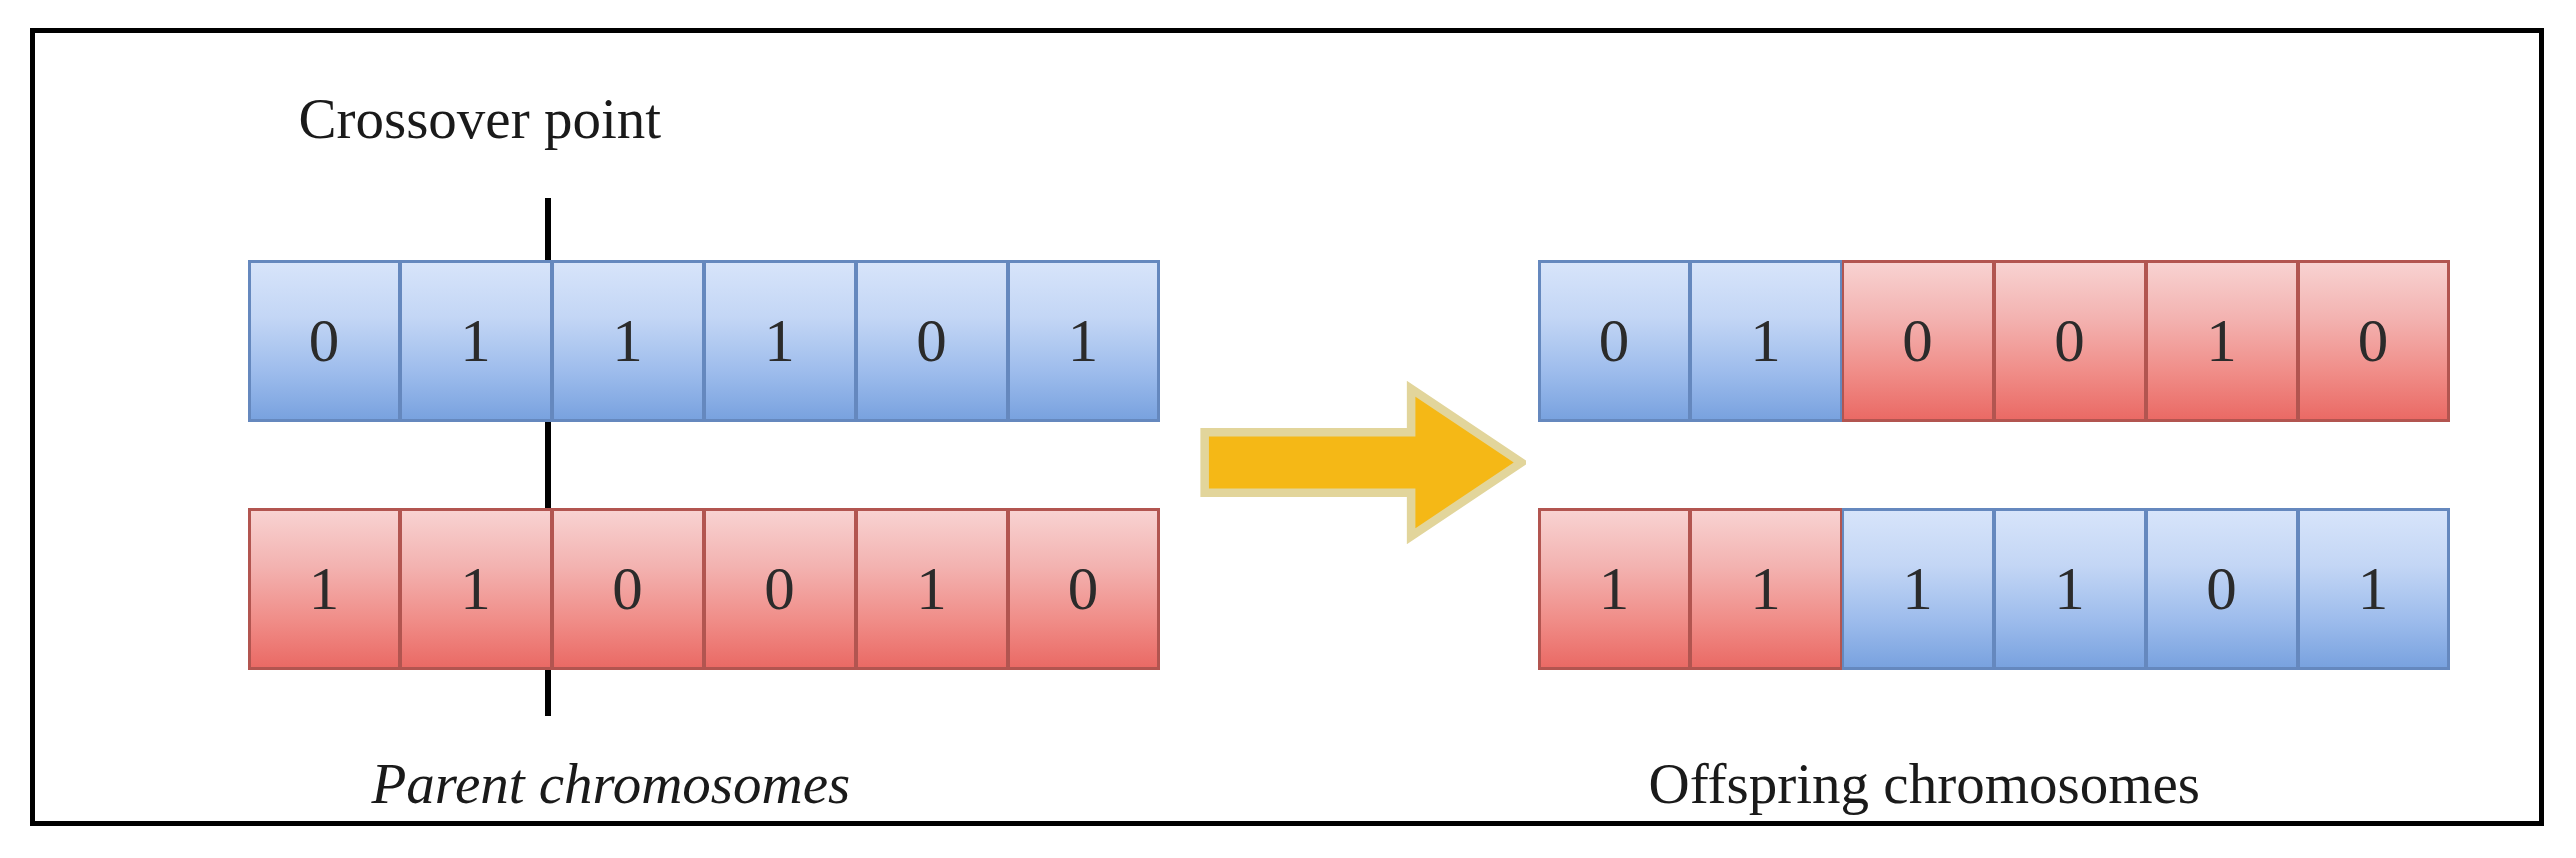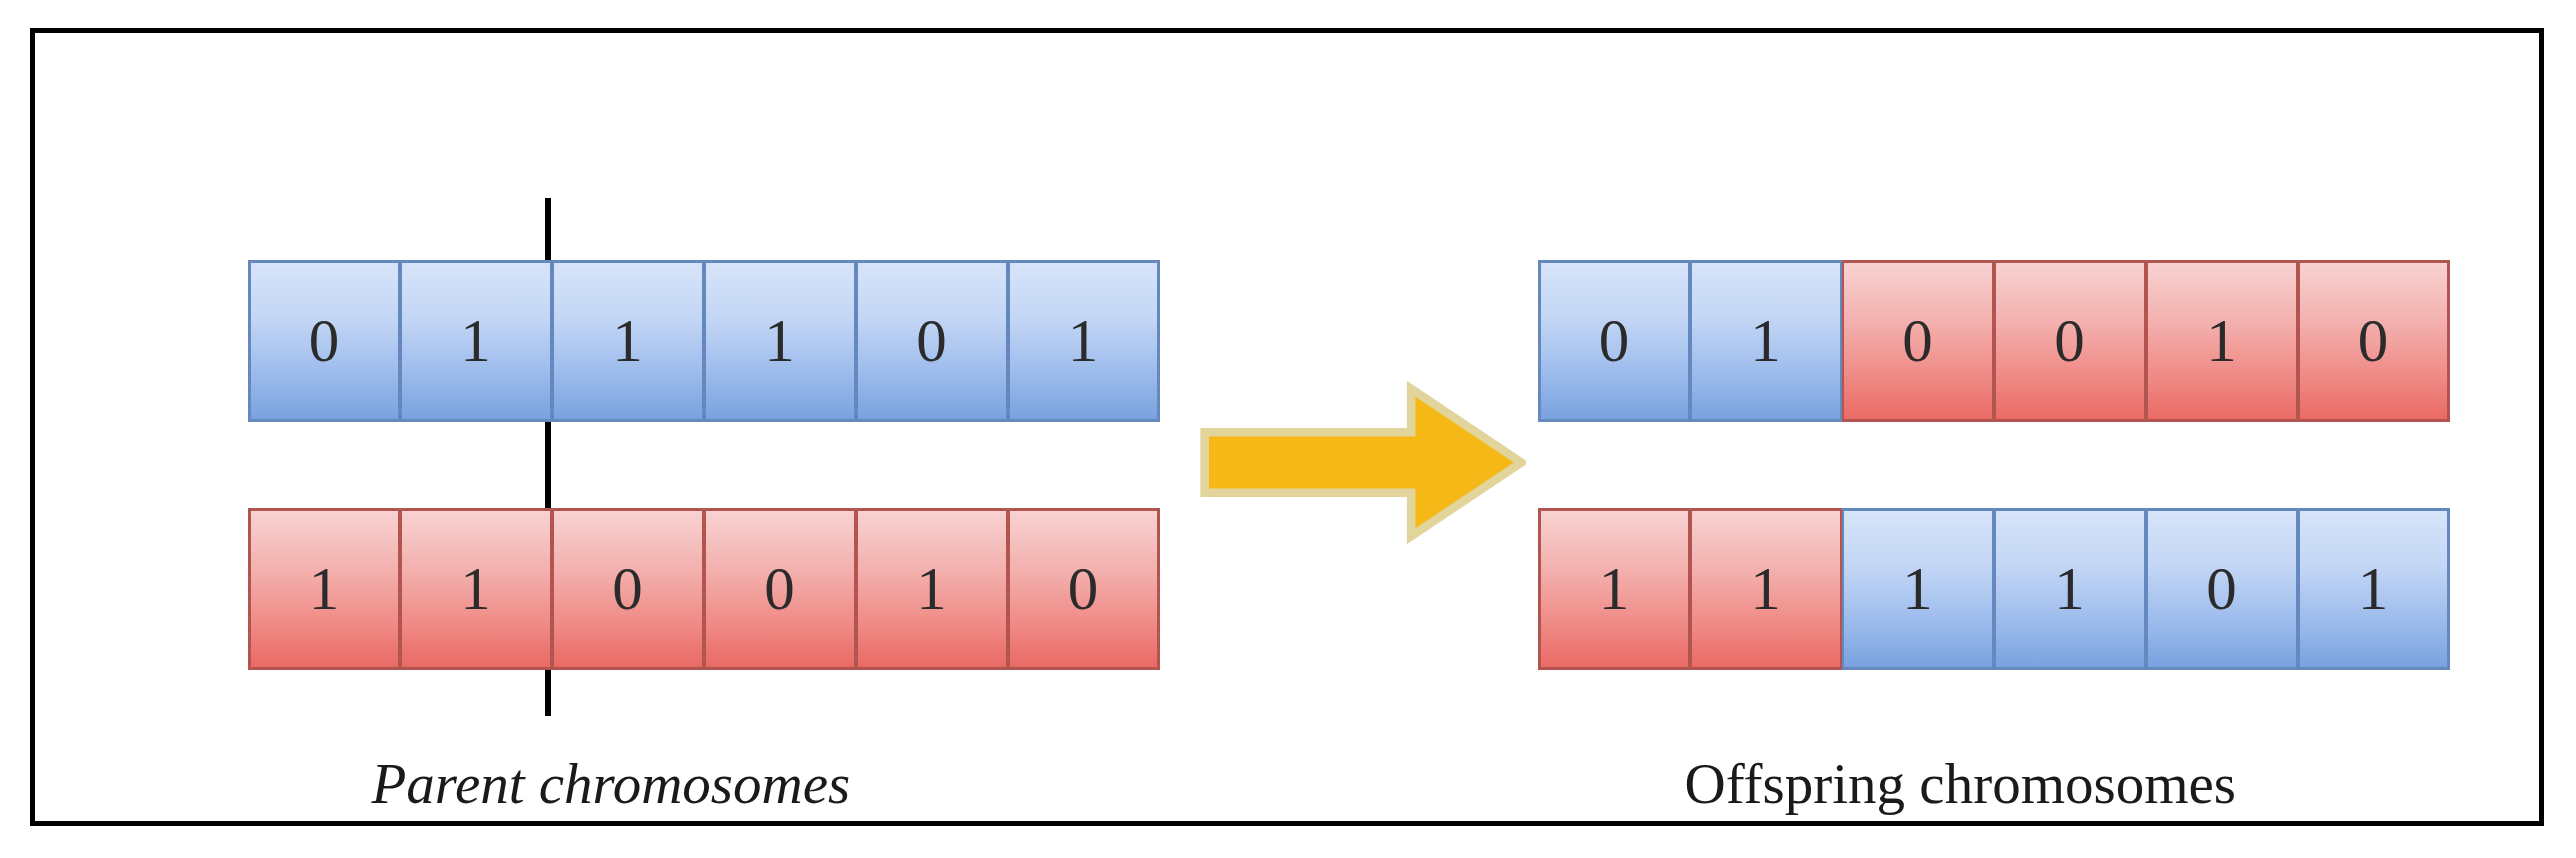--- a/index.html
+++ b/index.html
@@ -49,21 +49,20 @@
     top: 57px;
   }
   #parent-label {
     left: 337px;
     top: 722px;
     font-style: italic;
   }
   #offspring-label {
     left: 1614px;
     top: 722px;
-    margin-left: 36px;
   }
 
   
   #crossover-line {
     position: absolute;
     left: 510px;
     top: 165px;
     width: 6.2px;
     height: 518px;
     background: #000000;
@@ -117,20 +116,21 @@
     height: 163px;
   }
   #transform-arrow svg { display: block; width: 100%; height: 100%; }
 </style>
 </head>
 <body>
 
 <div id="figure">
   <div id="frame">
 
+    <span class="caption" id="crossover-label">Crossover point</span>
 
     <div id="crossover-line"></div>
 
     <div class="chromosome" id="parent-1">
         <div class="gene blue">
           <span>0</span>
         </div>
         <div class="gene blue">
           <span>1</span>
         </div>

